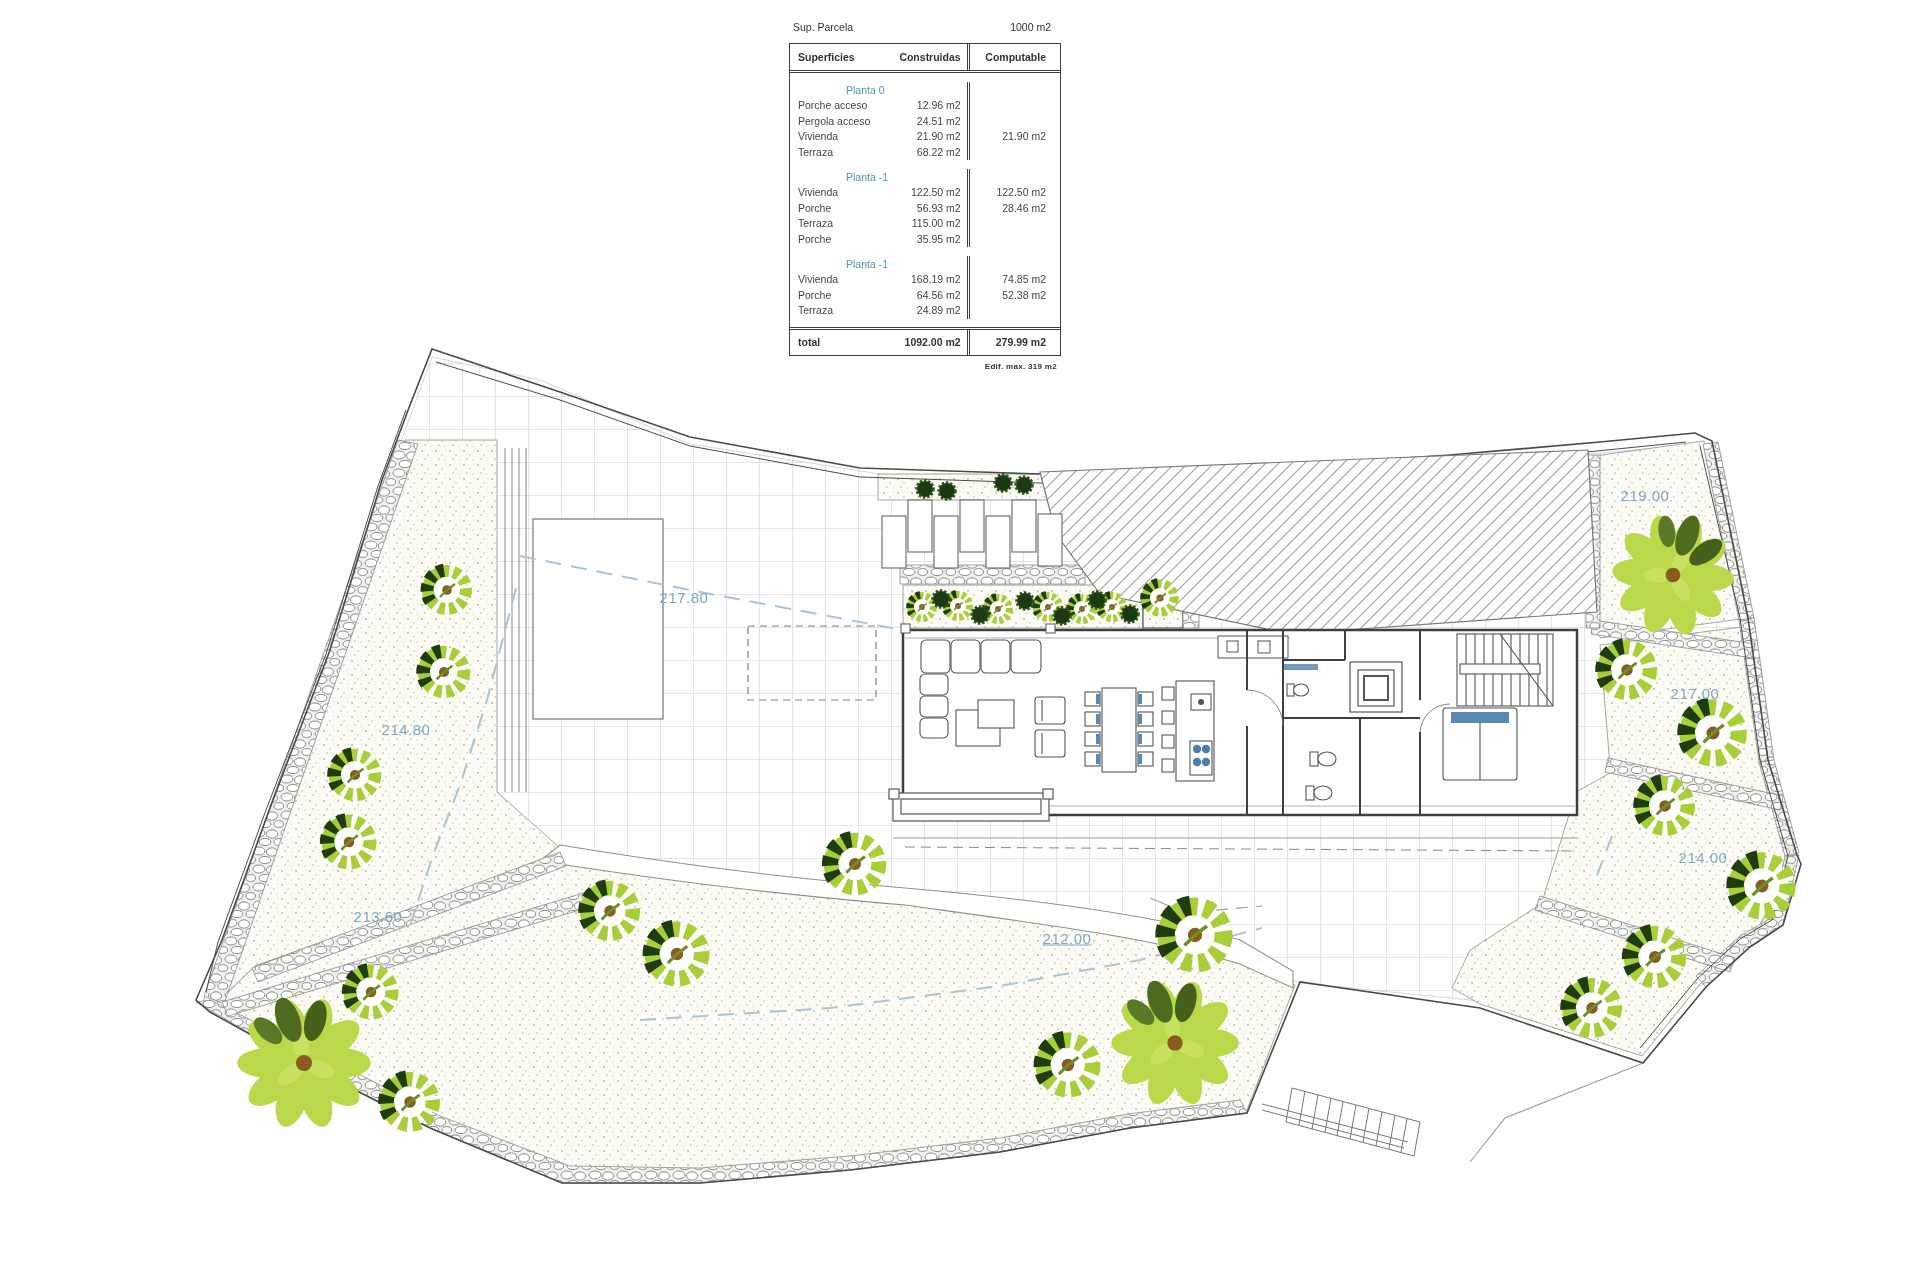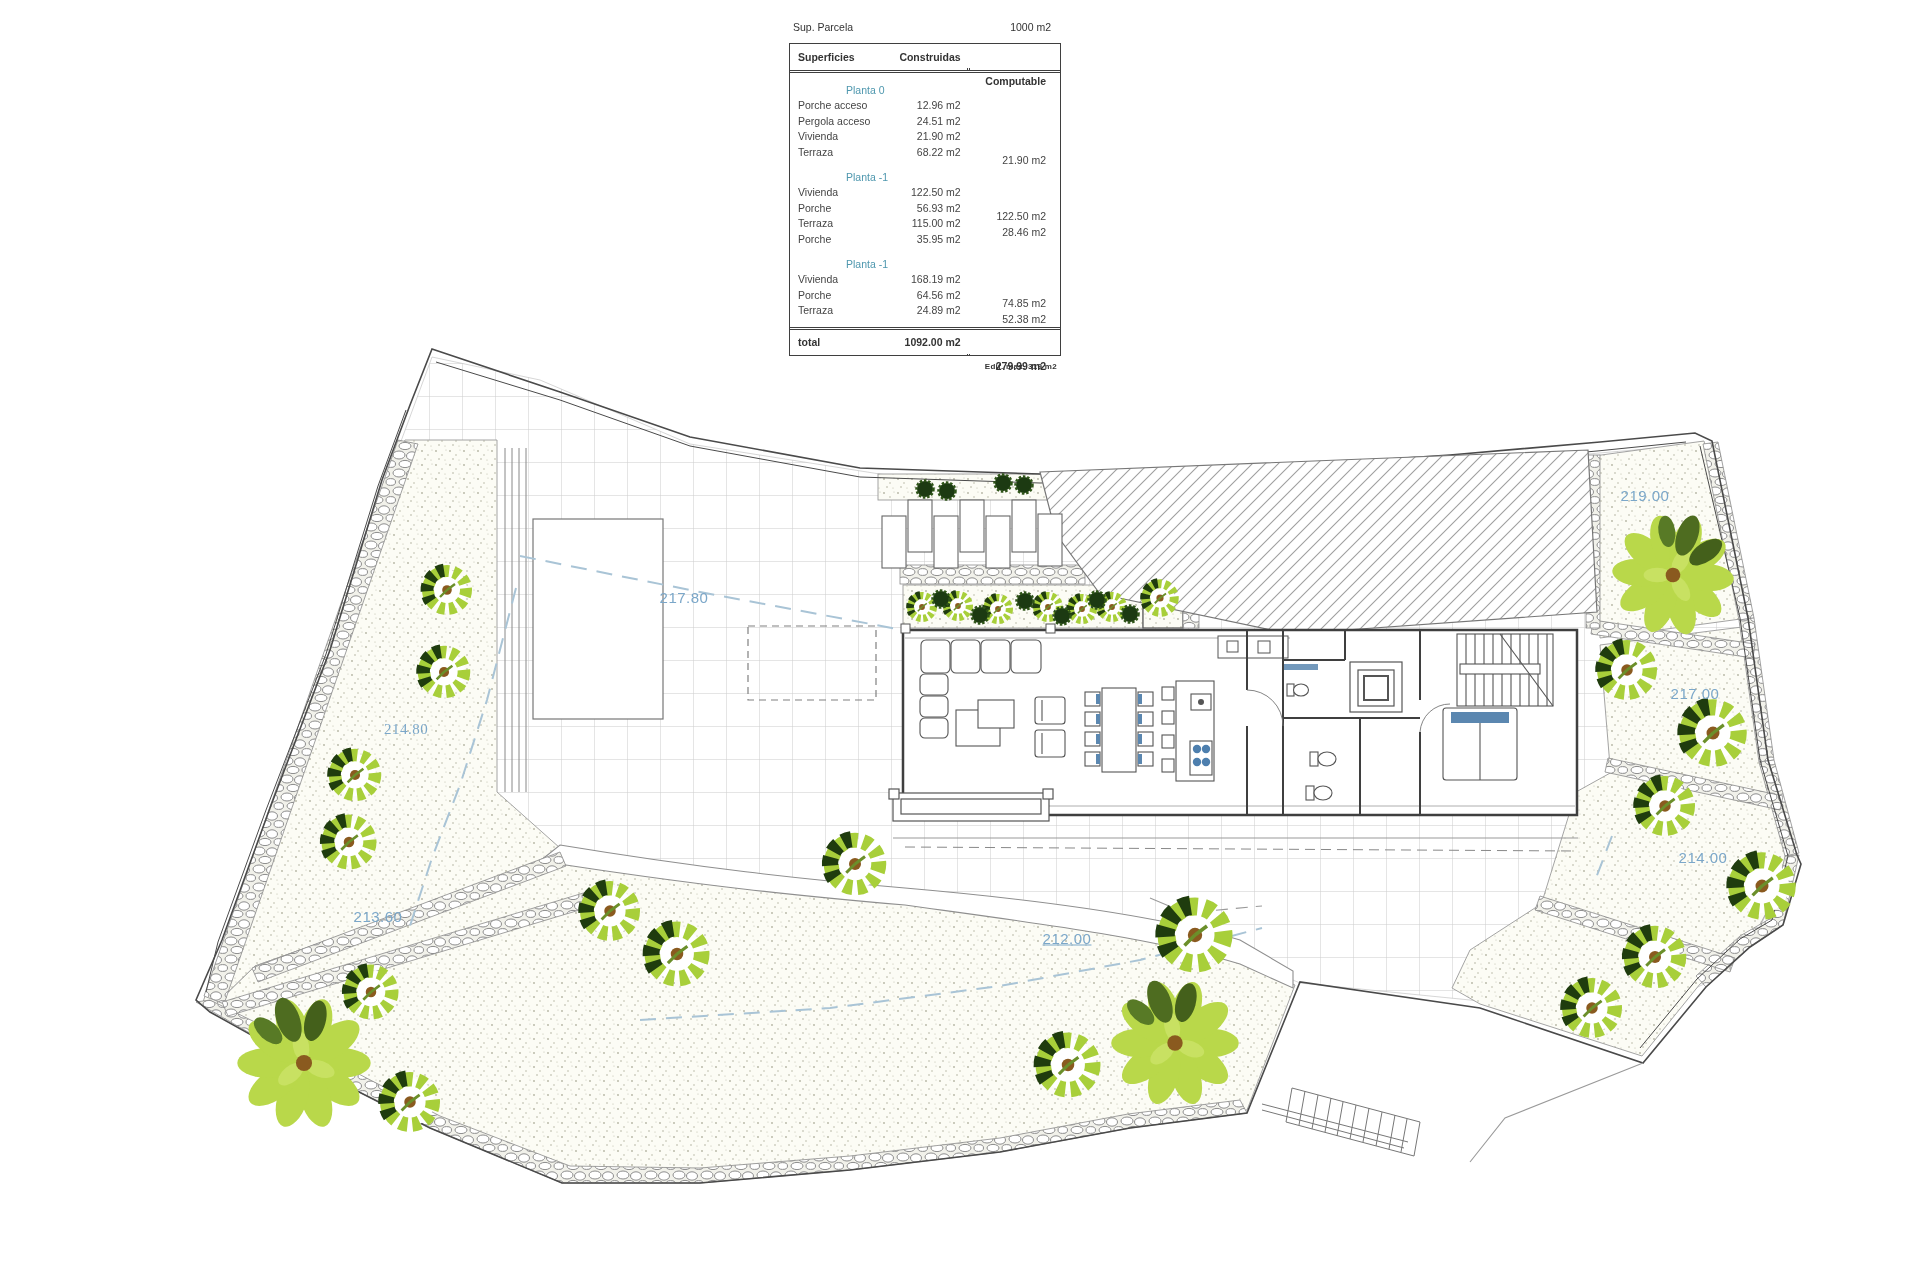--- a/index.html
+++ b/index.html
@@ -7,21 +7,21 @@
          font-family:"Liberation Sans",sans-serif;}
   .stage svg{position:absolute;left:0;top:0;}
 
   
   .area-panel{position:absolute;left:789px;top:20px;width:272px;font-size:10.5px;color:#444;}
   .title-row{display:flex;justify-content:space-between;padding:0 10px 0 4px;height:14px;
              line-height:14px;margin-bottom:9px;color:#333;}
   .tbox{border:1.5px solid #3f3f3f;background:#ffffff;}
   .thead{display:flex;height:26px;line-height:26px;border-bottom:3px double #3f3f3f;font-weight:bold;color:#333;}
   .c-main{width:178px;display:flex;justify-content:space-between;padding:0 6px 0 8px;box-sizing:border-box;}
-  .c-comp{width:94px;text-align:right;padding-right:14px;border-left:3px double #3f3f3f;box-sizing:border-box;margin-top:24px;}
+  .c-comp{width:94px;text-align:right;padding-right:14px;border-left:3px double #3f3f3f;box-sizing:border-box;}
   .trow{display:flex;height:15.5px;line-height:15.5px;}
   .sec-title{display:flex;height:16px;line-height:16px;margin-top:9px;}
   .sec-title .c-main span:first-child{color:#4e97ae;padding-left:48px;}
   .trow-total{display:flex;height:25px;line-height:25px;border-top:3px double #3f3f3f;margin-top:8px;font-weight:bold;color:#333;}
   .tnote{text-align:right;font-size:8px;color:#333;margin-top:6px;padding-right:4px;letter-spacing:.3px;font-weight:bold;}
 
   
   .elev{position:absolute;transform:translate(-50%,-50%);font-size:15px;letter-spacing:.5px;color:#7ba7c9;white-space:nowrap;}
 </style>
 </head>
@@ -459,19 +459,19 @@
       <div class="c-comp">279.99 m2</div>
     </div>
   </div>
   <div class="tnote">Edif. max.  319 m2</div>
 </div>
 
 <div>
       <span class="elev" style="left: 1645px; top: 495px;">219.00</span>
       <span class="elev" style="left: 1695px; top: 693px;">217.00</span>
       <span class="elev" style="left: 1703px; top: 857px;">214.00</span>
-      <span class="elev" style="left: 406px; top: 729px; font-family: Liberation Serif, serif;">214.80</span>
+      <span class="elev" style="left: 406px; top: 729px;">214.80</span>
       <span class="elev" style="left: 684px; top: 597px;">217.80</span>
       <span class="elev" style="left: 378px; top: 916px;">213.60</span>
       <span class="elev" style="left: 1067px; top: 938px; text-decoration: underline;">212.00</span>
     </div>
 
 </div>
 
 </body></html>

